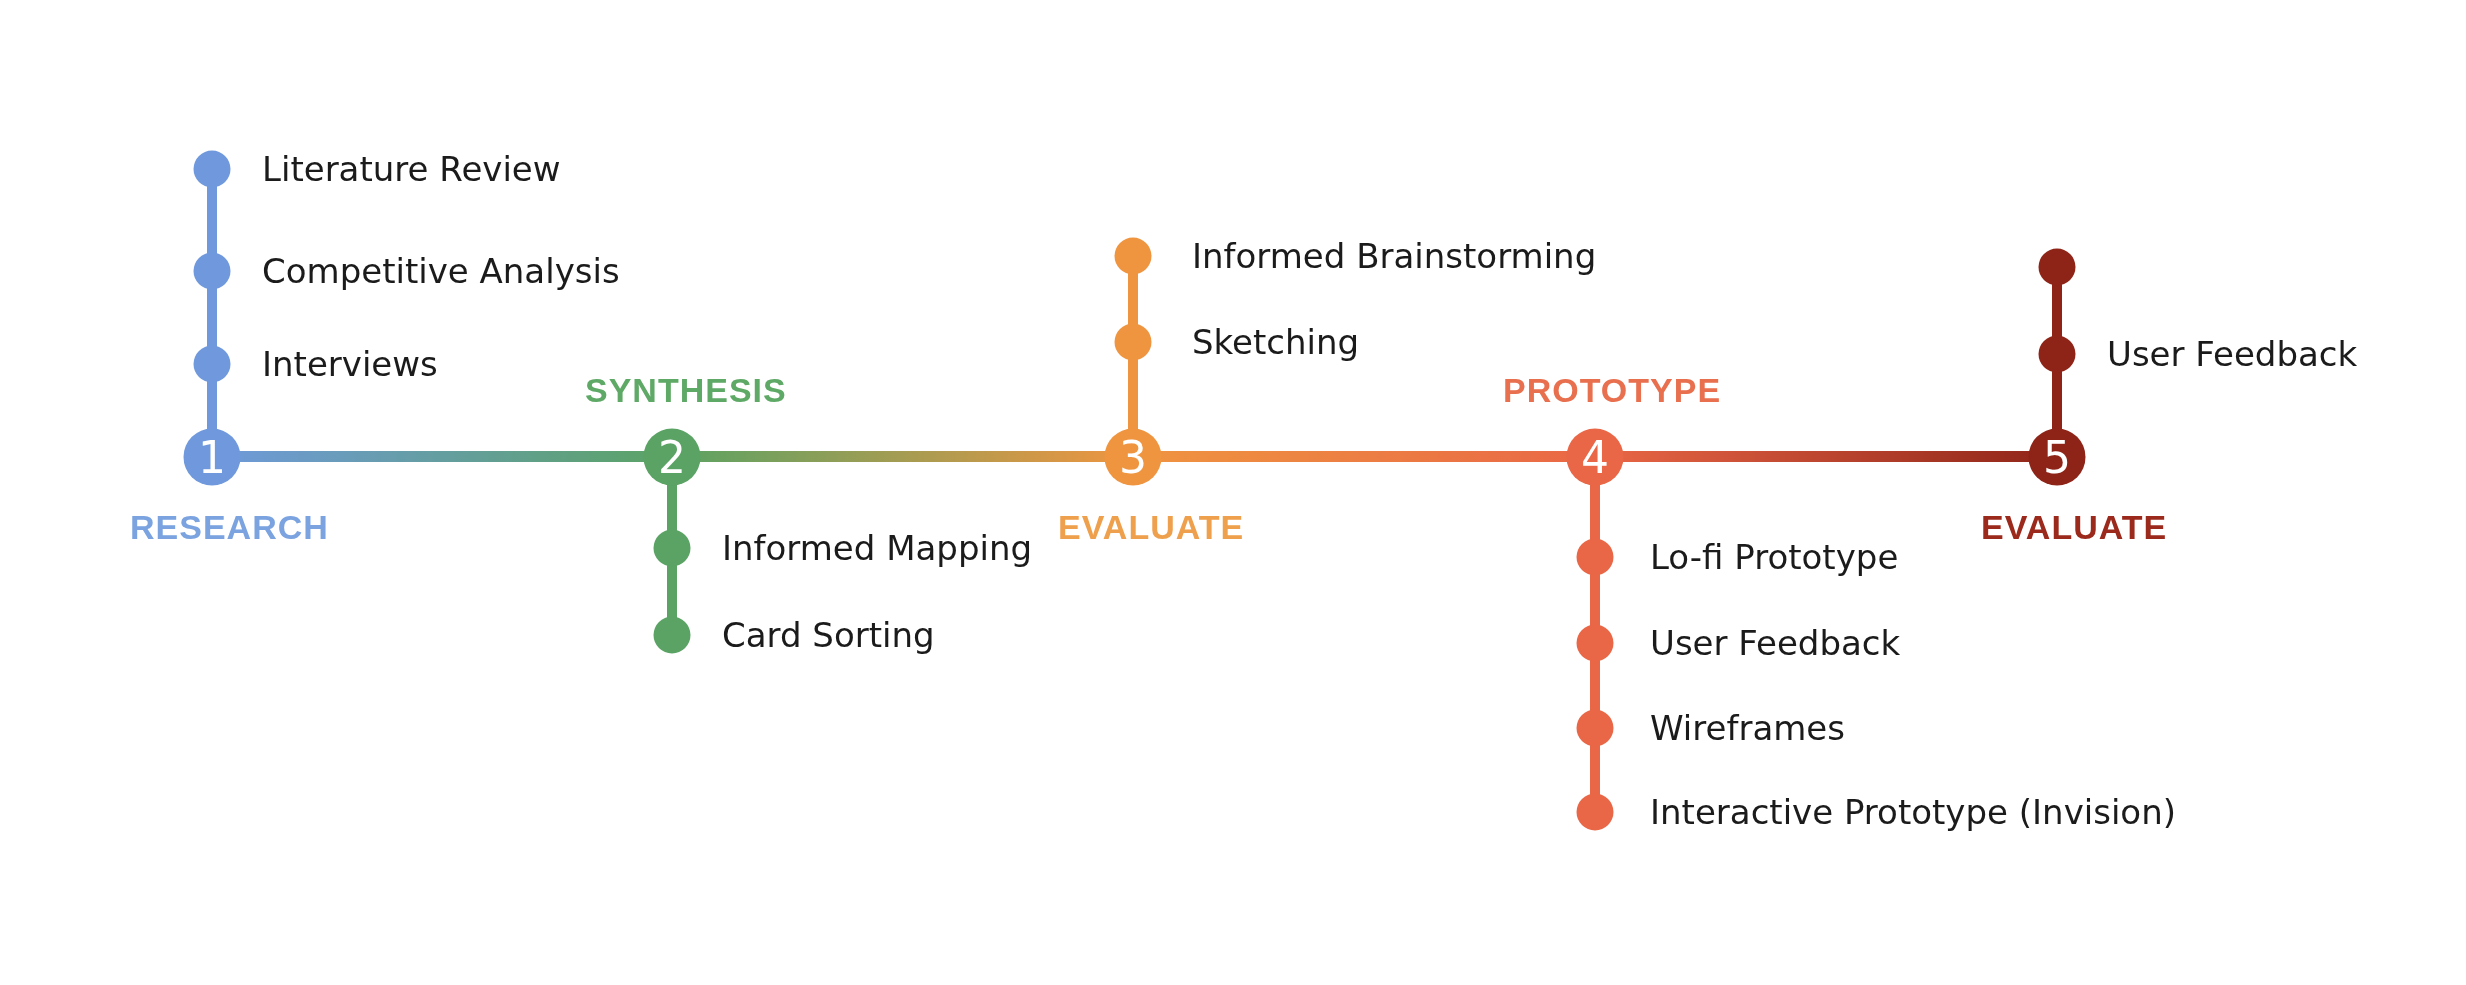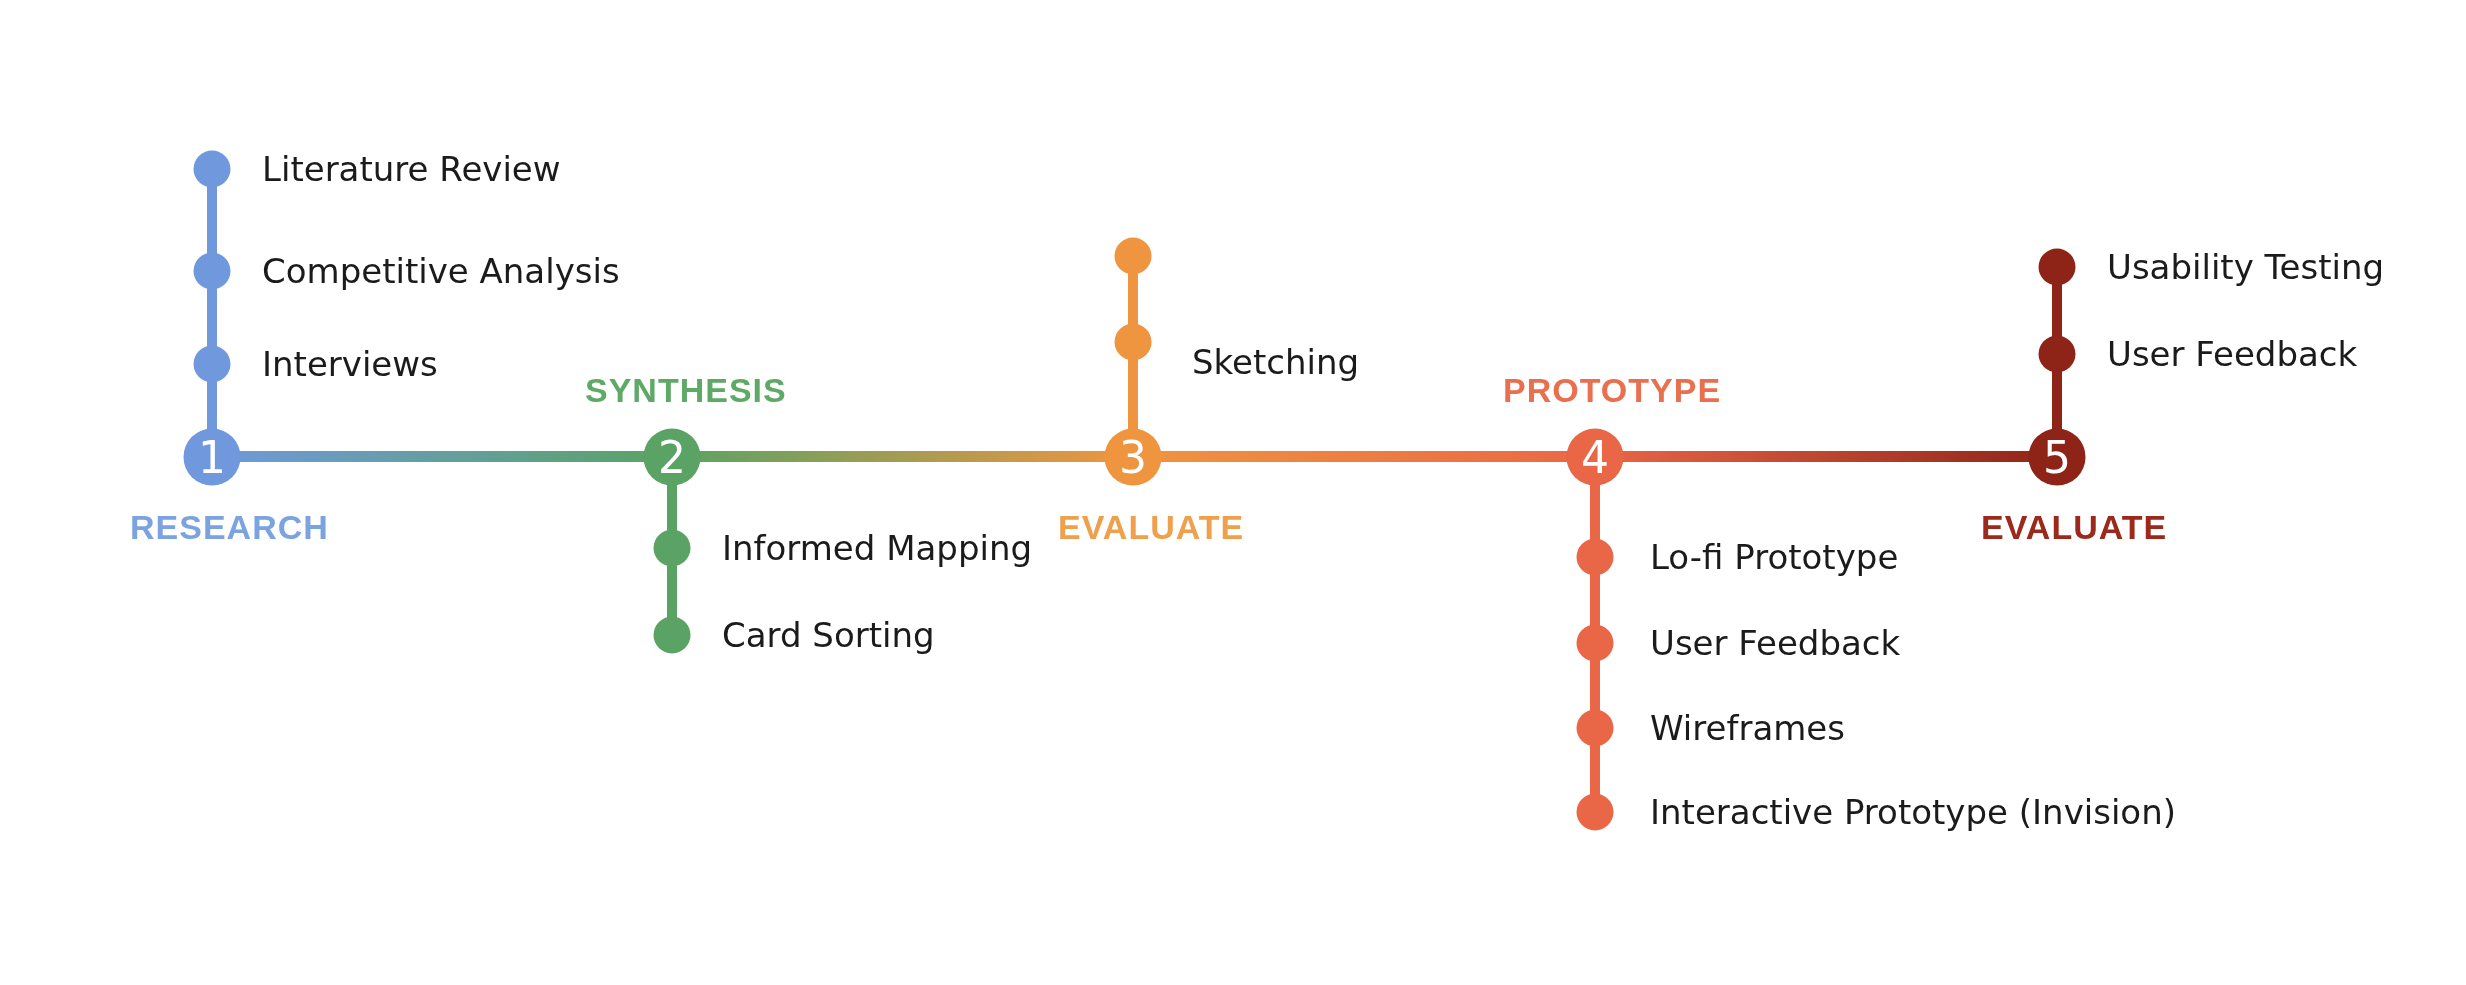--- a/index.html
+++ b/index.html
@@ -73,21 +73,22 @@
     <div class="node" style="left:672px; top:457px">
       <span class="node-number">2</span>
     </div>
     <div class="stage-label" style="left:585px; top:390px">SYNTHESIS</div>
   </section>
 
   <section class="stage" style="--c: #EF9540; --lc: #EFA04C;">
     <div class="stem" style="left:1133px; top:256px; height:201px"></div>
     <div class="dot" style="left:1133px; top:256px"></div>
     <div class="dot" style="left:1133px; top:342px"></div>
-    <div class="item-label" style="left:1192px; top:362px">Sketching</div>
+    <div class="item-label" style="left:1192px; top:256px">Informed Brainstorming</div>
+    <div class="item-label" style="left:1192px; top:342px">Sketching</div>
     <div class="node" style="left:1133px; top:457px">
       <span class="node-number">3</span>
     </div>
     <div class="stage-label" style="left:1058px; top:527px">EVALUATE</div>
   </section>
 
   <section class="stage" style="--c: #E96746; --lc: #E8704F;">
     <div class="stem" style="left:1595px; top:457px; height:355px"></div>
     <div class="dot" style="left:1595px; top:557px"></div>
     <div class="dot" style="left:1595px; top:643px"></div>
@@ -100,21 +101,20 @@
     <div class="node" style="left:1595px; top:457px">
       <span class="node-number">4</span>
     </div>
     <div class="stage-label" style="left:1503px; top:390px">PROTOTYPE</div>
   </section>
 
   <section class="stage" style="--c: #8E2418; --lc: #9B2A1C;">
     <div class="stem" style="left:2057px; top:267px; height:190px"></div>
     <div class="dot" style="left:2057px; top:267px"></div>
     <div class="dot" style="left:2057px; top:354px"></div>
-    <div class="item-label" style="left:2107px; top:267px">Usability Testing</div>
     <div class="item-label" style="left:2107px; top:354px">User Feedback</div>
     <div class="node" style="left:2057px; top:457px">
       <span class="node-number">5</span>
     </div>
     <div class="stage-label" style="left:1981px; top:527px">EVALUATE</div>
   </section>
 
 </div>
 
 </body></html>

